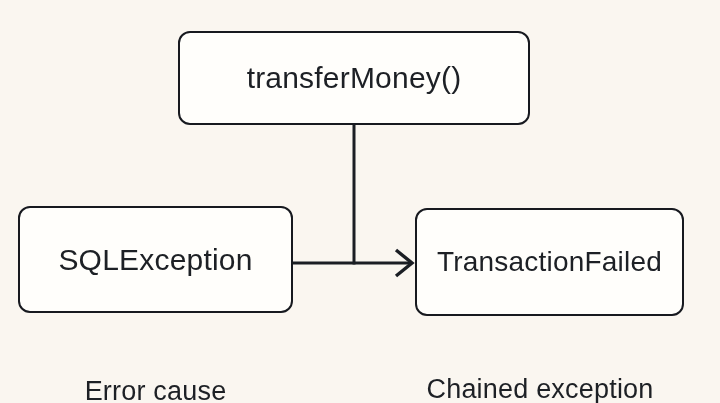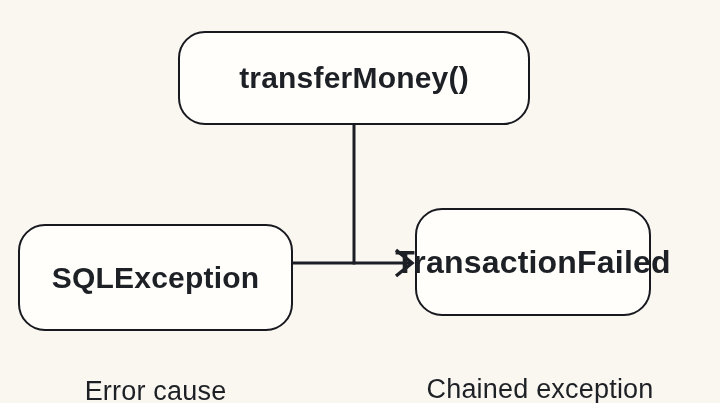--- a/index.html
+++ b/index.html
@@ -28,42 +28,42 @@
     pointer-events: none;
   }
   .connectors .stroke {
     stroke: var(--line);
     fill: none;
   }
   .node {
     position: absolute;
     background: var(--box-fill);
     border: 2.5px solid var(--box-border);
-    border-radius: 27px;
+    border-radius: 12px;
     display: flex;
     align-items: center;
     justify-content: center;
     text-align: center;
-    font-weight: 700;
+    font-weight: 400;
     letter-spacing: 0.2px;
   }
   .node-method {
     left: 178px; top: 31px;
     width: 352px; height: 94px;
     font-size: 30px;
   }
   .node-cause {
-    left: 18px; top: 224px;
+    left: 18px; top: 206px;
     width: 275px; height: 107px;
     font-size: 30px;
   }
   .node-chained {
     left: 415px; top: 208px;
-    width: 236px; height: 108px;
-    font-size: 32px;
+    width: 269px; height: 108px;
+    font-size: 28px;
     line-height: 34px;
   }
   .caption {
     position: absolute;
     font-size: 27px;
     font-weight: 500;
     text-align: center;
     letter-spacing: 0.2px;
     margin-top: 30px;
   }

